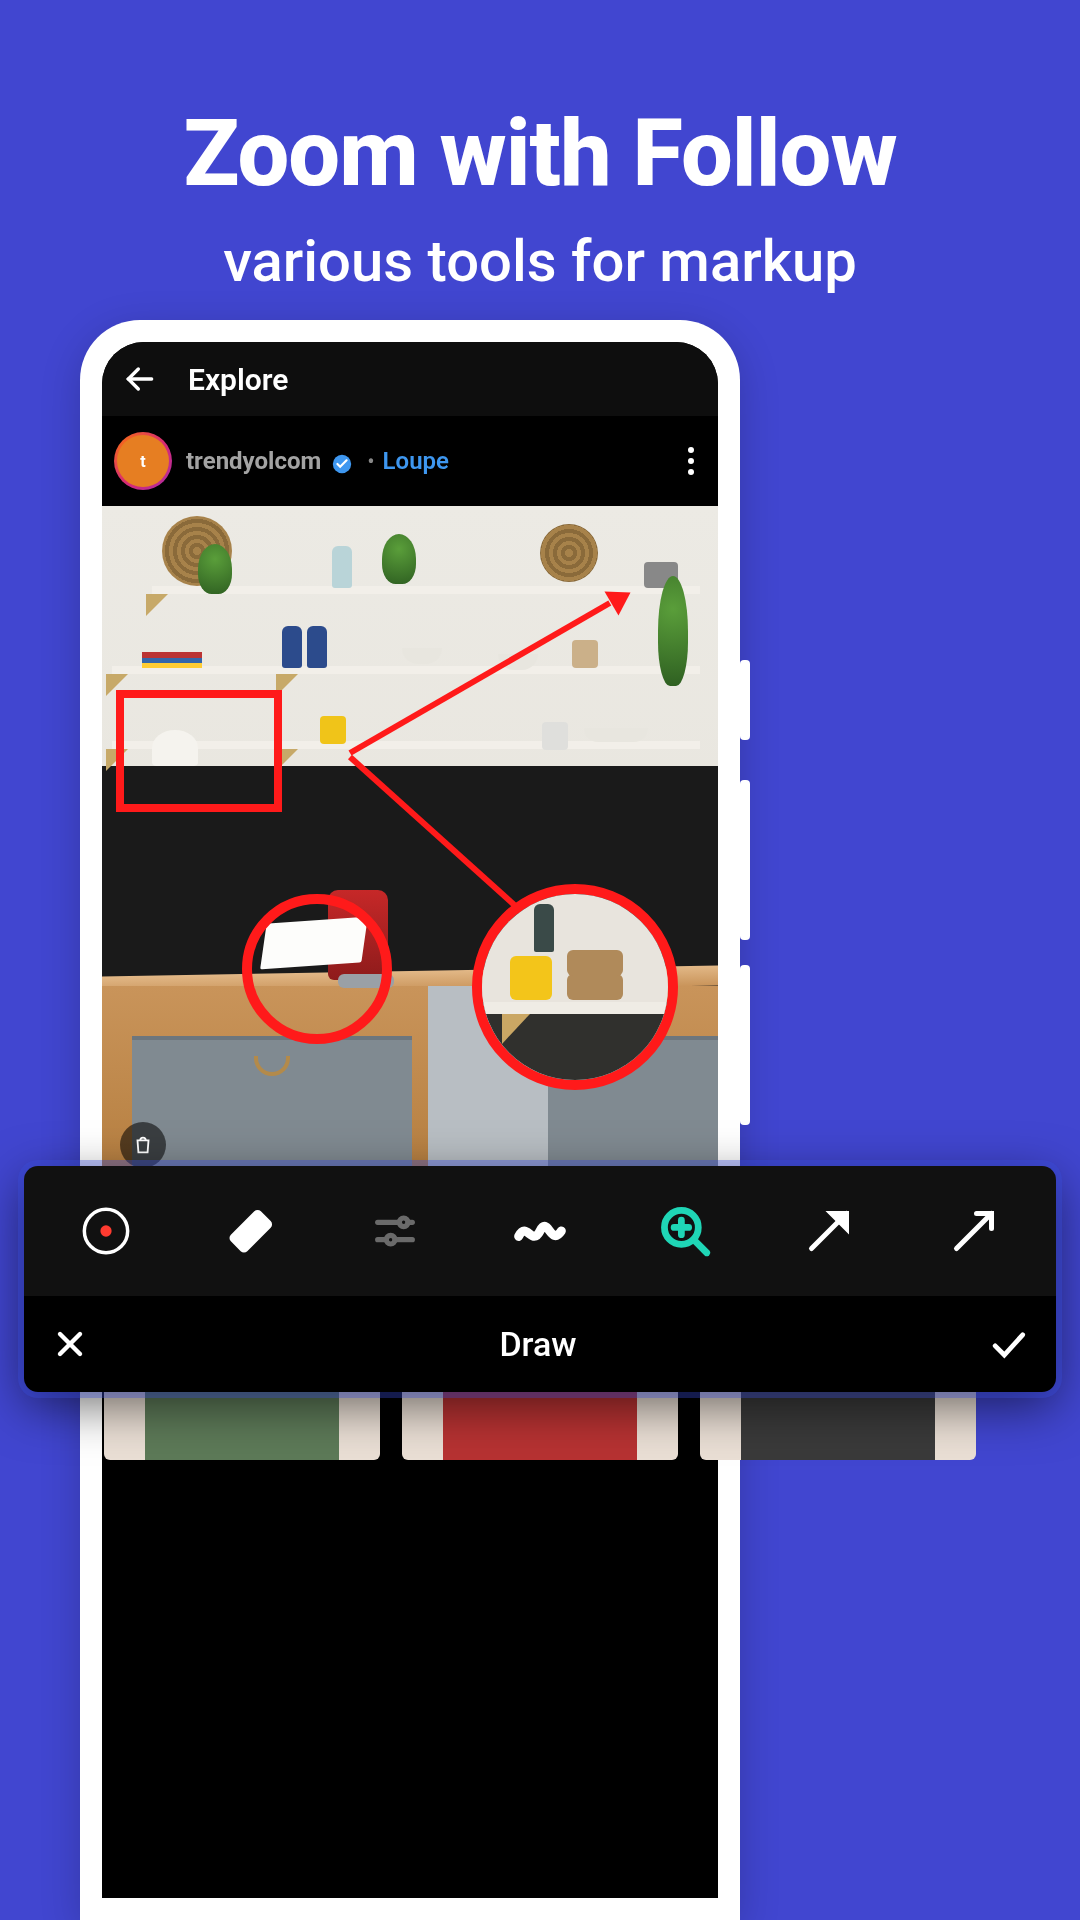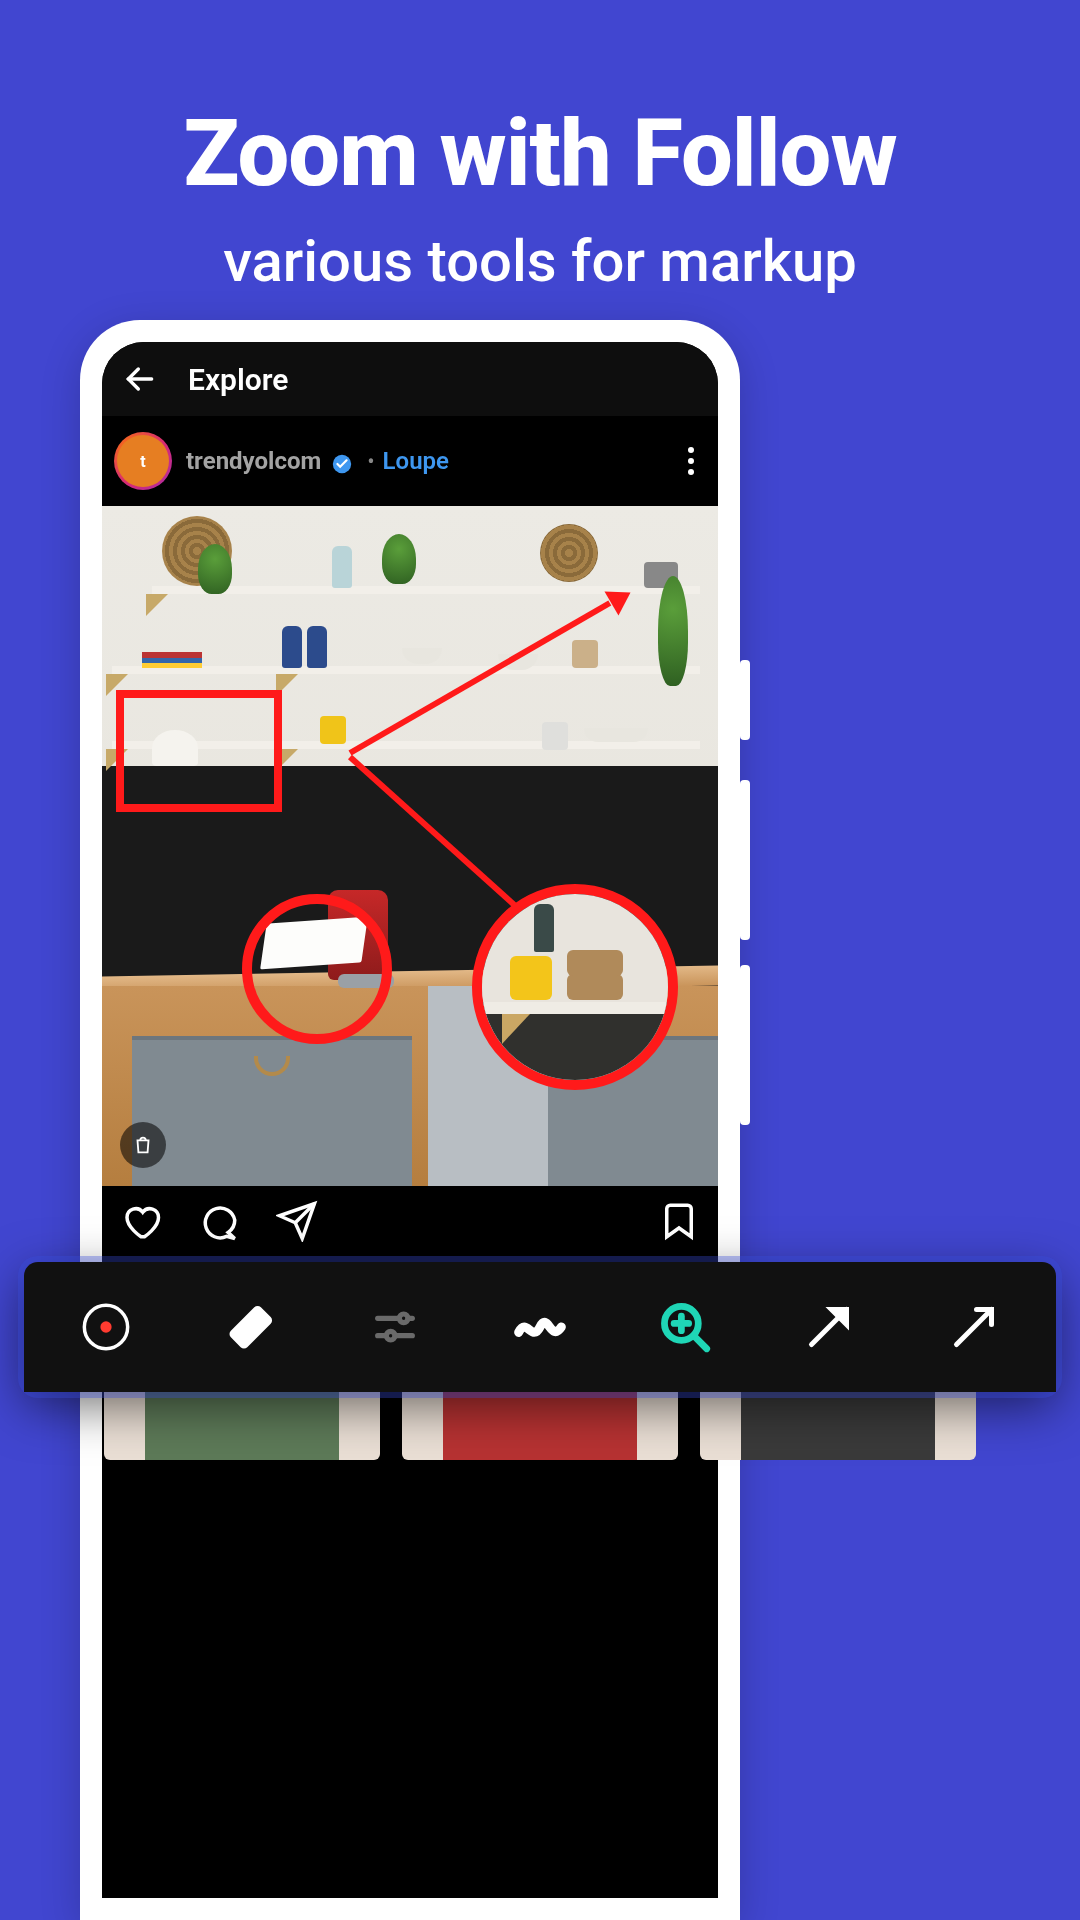--- a/index.html
+++ b/index.html
@@ -457,13 +457,27 @@
           <path d="M13 5l6 0 0 6z"></path>
       </svg>
     </div>
     <div class="tool-btn">
       <svg width="60" height="60" viewBox="0 0 24 24" fill="none" stroke="#fff" stroke-width="2" stroke-linecap="round">
         <path d="M5 19L19 5"></path>
           <path d="M13 5h6v6"></path>
       </svg>
     </div>
   </div>
+  <div class="toolbar-bottom">
+    <span>
+      <svg width="40" height="40" viewBox="0 0 24 24" fill="none" stroke="#fff" stroke-width="2.6" stroke-linecap="round">
+        <path d="M6 6l12 12"></path>
+          <path d="M18 6L6 18"></path>
+      </svg>
+    </span>
+    <span class="label">Draw</span>
+    <span>
+      <svg width="44" height="44" viewBox="0 0 24 24" fill="none" stroke="#fff" stroke-width="2.6" stroke-linecap="round">
+        <path d="M5 13l5 5L20 7"></path>
+      </svg>
+    </span>
+  </div>
 </div>
 
 </body></html>

